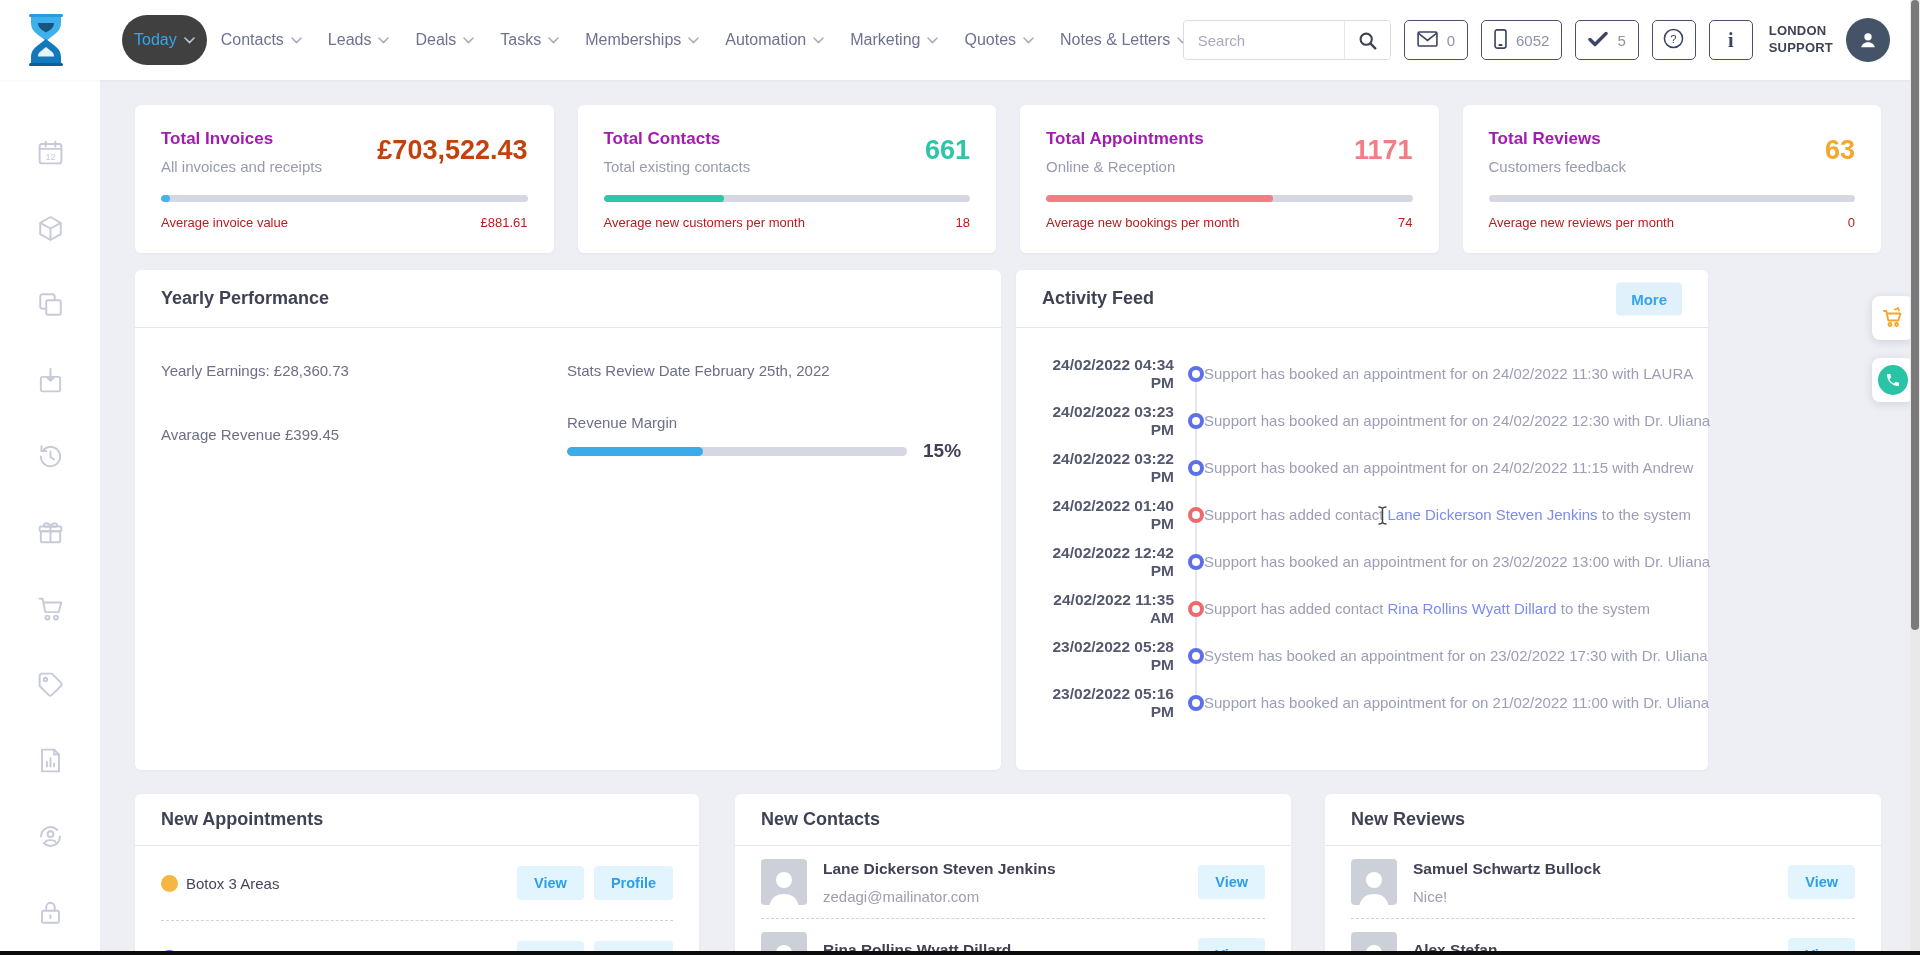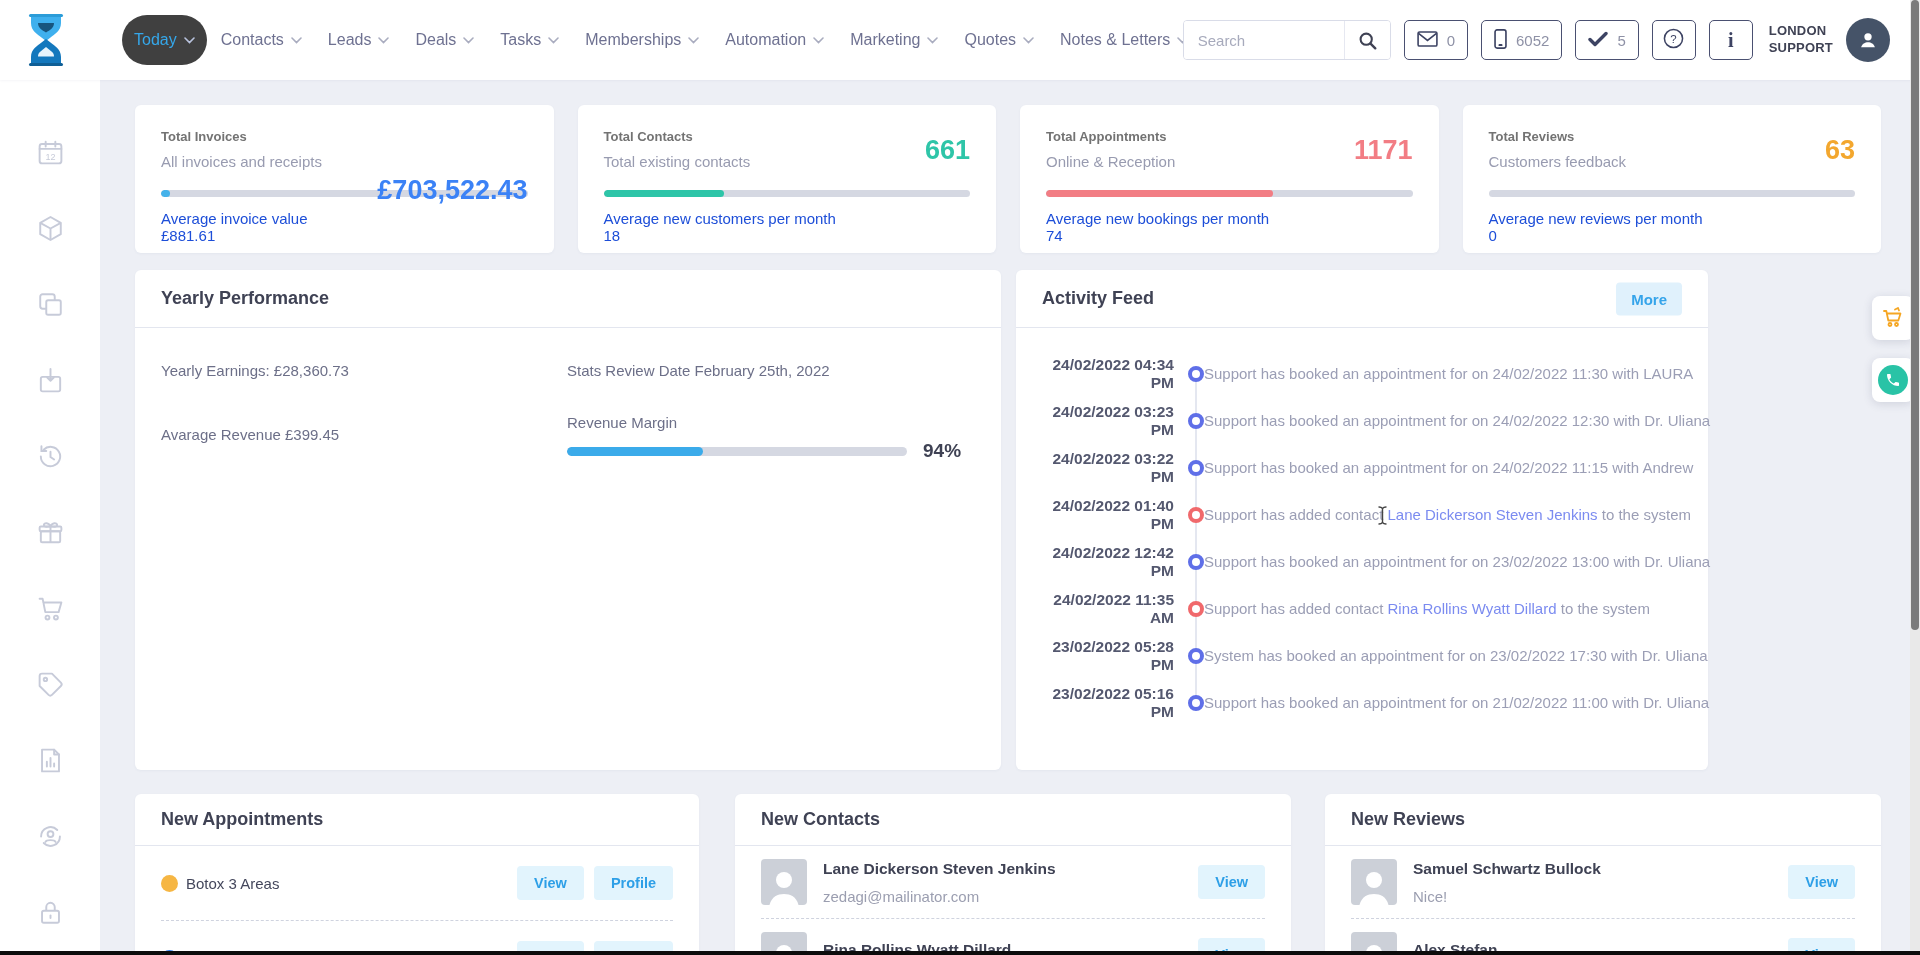--- a/index.html
+++ b/index.html
@@ -36,26 +36,26 @@
   
   .sidebar { position:absolute; top:80px; left:0; width:100px; height:875px; background:#fff;
              display:flex; flex-direction:column; align-items:center; padding-top:58px; gap:47px; }
   .side-icon { width:29px; height:29px; cursor:pointer; }
   .side-icon svg { display:block; }
 
   
   .stats-row { position:absolute; left:135px; top:105px; width:1746px; display:flex; gap:24px; }
   .stat-card { flex:1; background:#fff; border-radius:6px; height:148px; padding:24px 26px 0; position:relative;
                box-shadow:0 1px 3px rgba(60,70,110,.05); }
-  .stat-title { font-size:13px; font-weight:700; color:#737373; }
+  .stat-title { font-size:17px; font-weight:700; color:#a21caf; }
   .stat-sub { font-size:15px; color:#989bb0; margin-top:9px; }
   .stat-value { position:absolute; right:26px; top:30px; font-size:27px; font-weight:700; }
   .stat-bar { margin-top:20px; height:7px; background:#d5d8e2; border-radius:4px; overflow:hidden; }
   .stat-bar-fill { height:100%; border-radius:4px; }
-  .stat-footer { display:flex; justify-content:space-between; margin-top:13px; font-size:15px; color:#1d4ed8;flex-direction:column; }
+  .stat-footer { display:flex; justify-content:space-between; margin-top:13px; font-size:13px; color:#b91c1c; }
 
   
   .panel { position:absolute; background:#fff; border-radius:6px; box-shadow:0 1px 3px rgba(60,70,110,.05); }
   .panel-header { height:58px; border-bottom:1px solid #e3e6ef; display:flex; align-items:center;
                   padding:0 26px; position:relative; }
   .panel-title { font-size:18px; font-weight:700; color:#3f4254; }
 
   #yearly { left:135px; top:270px; width:866px; height:500px; }
   .yp-body { position:relative; height:442px; }
   .yp-text { position:absolute; font-size:15px; color:#6c6f88; }
@@ -352,21 +352,21 @@
         <path d="M8.5 10.5V7.5a3.5 3.5 0 0 1 7 0v3"></path>
         <path d="M12 14.5v2" stroke-linecap="round"></path>
       </svg>
   </div>
 </div>
 
 <div class="stats-row">
   <div class="stat-card">
     <div class="stat-title">Total Invoices</div>
     <div class="stat-sub">All invoices and receipts</div>
-    <div class="stat-value" style="color: #3b82f6; margin-top: 40px;">£703,522.43</div>
+    <div class="stat-value" style="color: #c2410c;">£703,522.43</div>
     <div class="stat-bar">
       <div class="stat-bar-fill" style="width: 2.5%; background: rgb(69, 178, 234);"></div>
     </div>
     <div class="stat-footer">
       <span>Average invoice value</span>
       <span>£881.61</span>
     </div>
   </div>
 
   <div class="stat-card">
@@ -415,21 +415,21 @@
   </div>
   <div class="yp-body">
     <div class="yp-text yp-earnings">Yearly Earnings: £28,360.73</div>
     <div class="yp-text yp-date">Stats Review Date February 25th, 2022</div>
     <div class="yp-text yp-avg">Avarage Revenue £399.45</div>
     <div class="yp-text yp-margin-label">Revenue Margin</div>
     <div class="yp-bar-row">
       <div class="margin-bar">
         <div class="margin-fill" style="width: 40%; background: rgb(59, 171, 234);"></div>
       </div>
-      <div class="margin-pct">94%</div>
+      <div class="margin-pct">15%</div>
     </div>
   </div>
 </div>
 
 <div class="panel" id="activity">
   <div class="panel-header">
     <div class="panel-title">Activity Feed</div>
     <div class="more-btn">More</div>
   </div>
   <div class="feed">

